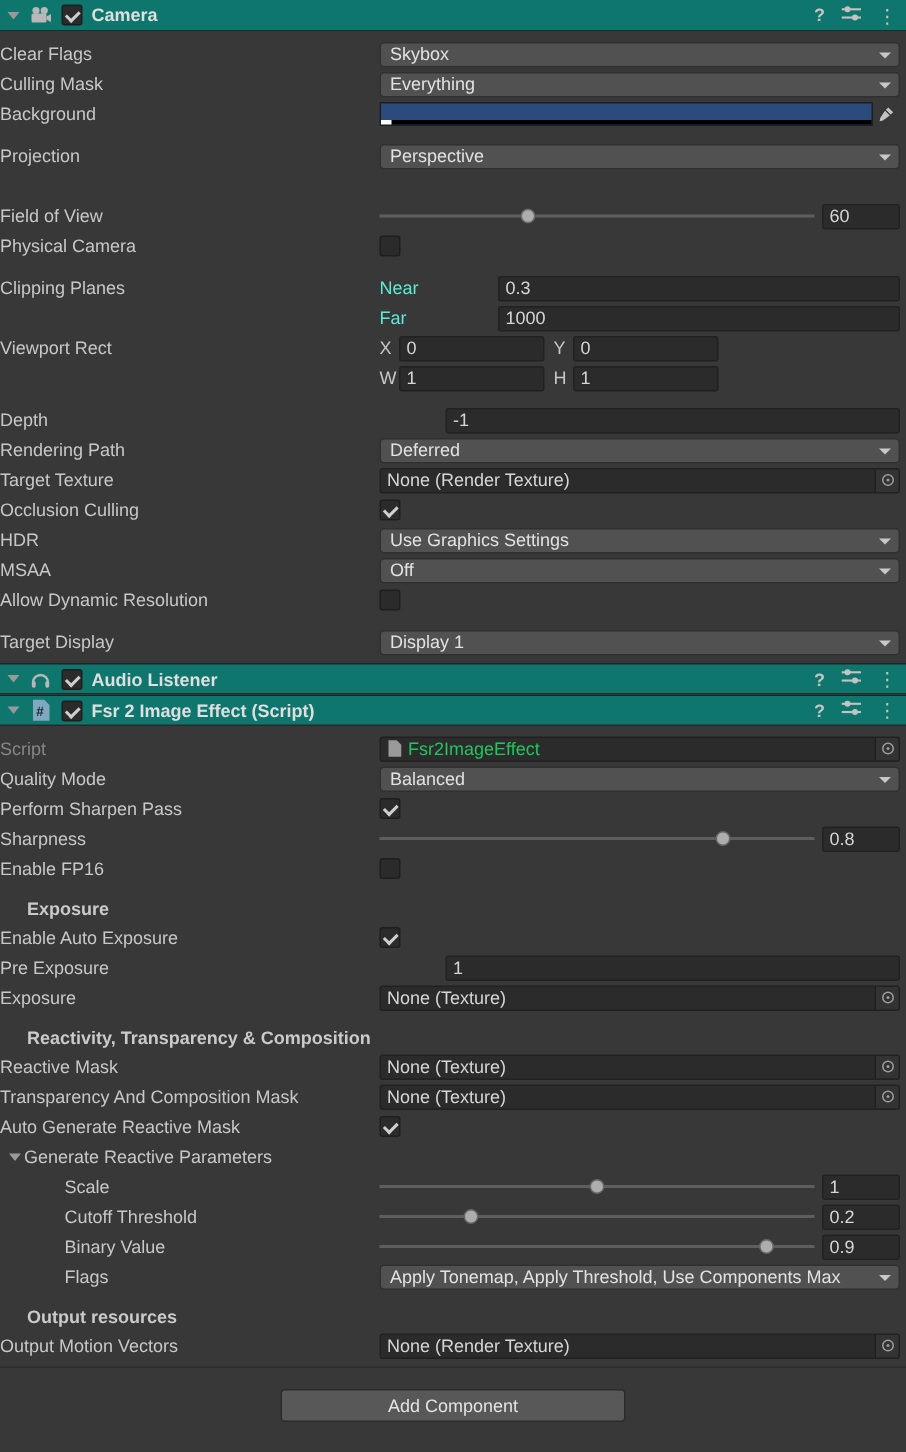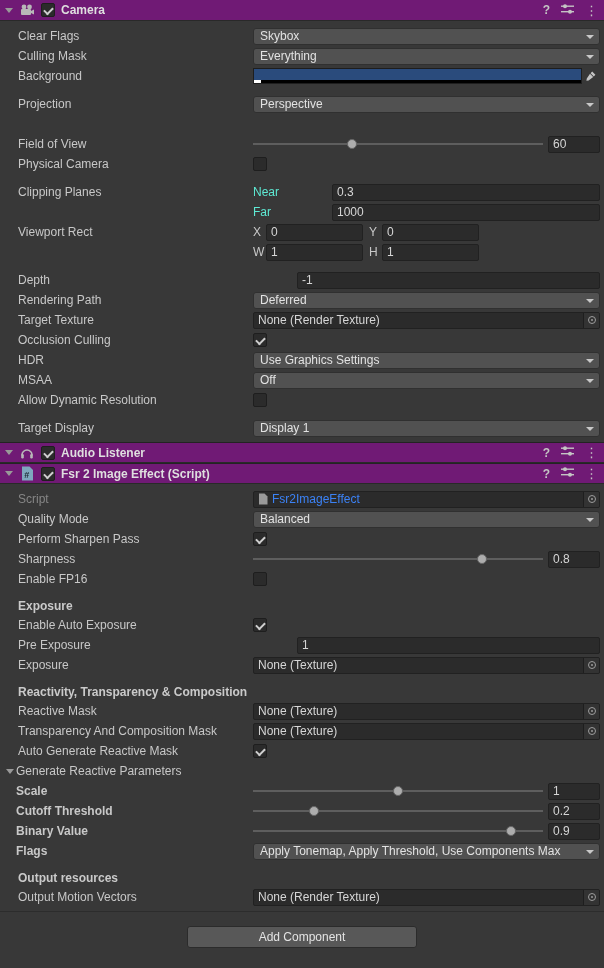--- a/index.html
+++ b/index.html
@@ -1,41 +1,41 @@
 <!DOCTYPE html>
 <html><head>
 <meta charset="utf-8">
 <style>
   * { box-sizing: border-box; margin: 0; padding: 0; }
   html,body { background:#383838; }
   body { width:604px; height:968px; font-family:"Liberation Sans", sans-serif; font-size:12px; color:#c8c8c8; overflow:hidden; }
   .inspector { width:604px; height:968px; background:#383838; }
 
   
-  .comp-header { height:21px; background:#701a75; border-bottom:1px solid #292929; border-top:1px solid #232323; display:flex; align-items:center; padding:0 6px 0 5px; }
+  .comp-header { height:21px; background:#0f766e; border-bottom:1px solid #292929; border-top:1px solid #232323; display:flex; align-items:center; padding:0 6px 0 5px; }
   .comp-header:first-child { border-top:none; }
   .comp-title { font-weight:bold; color:#dfdfdf; margin-left:6px; white-space:nowrap; }
   .comp-icon { width:16px; height:16px; display:flex; align-items:center; justify-content:center; margin:0 2px 0 6px; }
   .header-right { margin-left:auto; display:flex; align-items:center; gap:11px; color:#c4c4c4; }
   .help-glyph { font-weight:bold; font-size:12px; cursor:default; }
   .menu-glyph { font-size:13px; letter-spacing:0; }
 
   
   .tri-down { width:0; height:0; border-left:4px solid transparent; border-right:4px solid transparent; border-top:5px solid #999; display:inline-block; flex:none; }
 
   
   .checkbox { width:14px; height:14px; background:#2b2b2b; border:1px solid #1e1e1e; border-radius:2px; position:relative; flex:none; margin-left:4px; }
   .checkbox.checked::after { content:""; position:absolute; left:2px; top:3px; width:7px; height:4px; border-left:2px solid #cfcfcf; border-bottom:2px solid #cfcfcf; transform:rotate(-45deg); }
 
   
   .comp-body { padding:5px 0 4px 0; }
   .comp-body.last { border-bottom:1px solid #2c2c2c; }
   .row { display:flex; align-items:center; height:20px; }
-  .lbl { flex:none; width:253px; padding-left:18px; white-space:nowrap; overflow:hidden; color:#c8c8c8; }
-  .lbl.indent { padding-left:16px;font-weight:bold; }
+  .lbl { flex:none; width:253px; white-space:nowrap; overflow:hidden; color:#c8c8c8; }
+  .lbl.indent { padding-left:43px; }
   .lbl.fold { display:flex; align-items:center; padding-left:6px; gap:2px; }
   .lbl.dim { color:#868686; }
   .val { flex:1; display:flex; align-items:center; margin-right:4px; min-width:0; }
   .gap { height:8px; }
   .sect { height:18px; display:flex; align-items:center; padding-left:18px; font-weight:bold; color:#cacaca; }
 
   
   .dropdown { flex:1; height:17px; background:#515151; border:1px solid #303030; border-radius:3px; display:flex; align-items:center; padding:0 18px 0 6px; color:#e2e2e2; position:relative; white-space:nowrap; overflow:hidden; }
   .dd-arrow { position:absolute; right:5px; top:6px; width:0; height:0; border-left:4px solid transparent; border-right:4px solid transparent; border-top:4px solid #c8c8c8; }
 
@@ -43,21 +43,21 @@
   .tf { height:17px; background:#2b2b2b; border:1px solid #212121; border-radius:2px; display:flex; align-items:center; padding:0 4px; color:#d6d6d6; white-space:nowrap; overflow:hidden; }
   .tf.wide { flex:1;margin-left:44px; }
   .tf.small { width:97px; flex:none; margin-right:6px; }
   .tf.num { width:52px; flex:none; }
   .sub { flex:none; width:35px; color:#5eead4; }
   .axis { flex:none; width:13px; color:#c8c8c8; }
 
   
   .obj { flex:1; height:17px; background:#2b2b2b; border:1px solid #212121; border-radius:2px; display:flex; align-items:center; padding-left:4px; color:#d6d6d6; white-space:nowrap; overflow:hidden; }
   .obj .obj-text { overflow:hidden; text-overflow:ellipsis; }
-  .obj .obj-text.dim { color:#3b82f6; }
+  .obj .obj-text.dim { color:#22c55e; }
   .obj-picker { margin-left:auto; flex:none; width:16px; height:15px; display:flex; align-items:center; justify-content:center; border-left:1px solid #1e1e1e; background:#333333; }
   .ring { width:8px; height:8px; border:1px solid #9d9d9d; border-radius:50%; position:relative; }
   .ring::after { content:""; position:absolute; left:2px; top:2px; width:2px; height:2px; background:#9d9d9d; border-radius:50%; }
 
   
   .slider { position:relative; flex:1; height:16px; margin-right:5px; }
   .slider .track { position:absolute; left:0; right:0; top:7px; height:2px; background:#5e5e5e; }
   .slider .thumb { position:absolute; top:3px; width:10px; height:10px; margin-left:-5px; border-radius:50%; background:#adadad; border:1px solid #666; }
 
   

